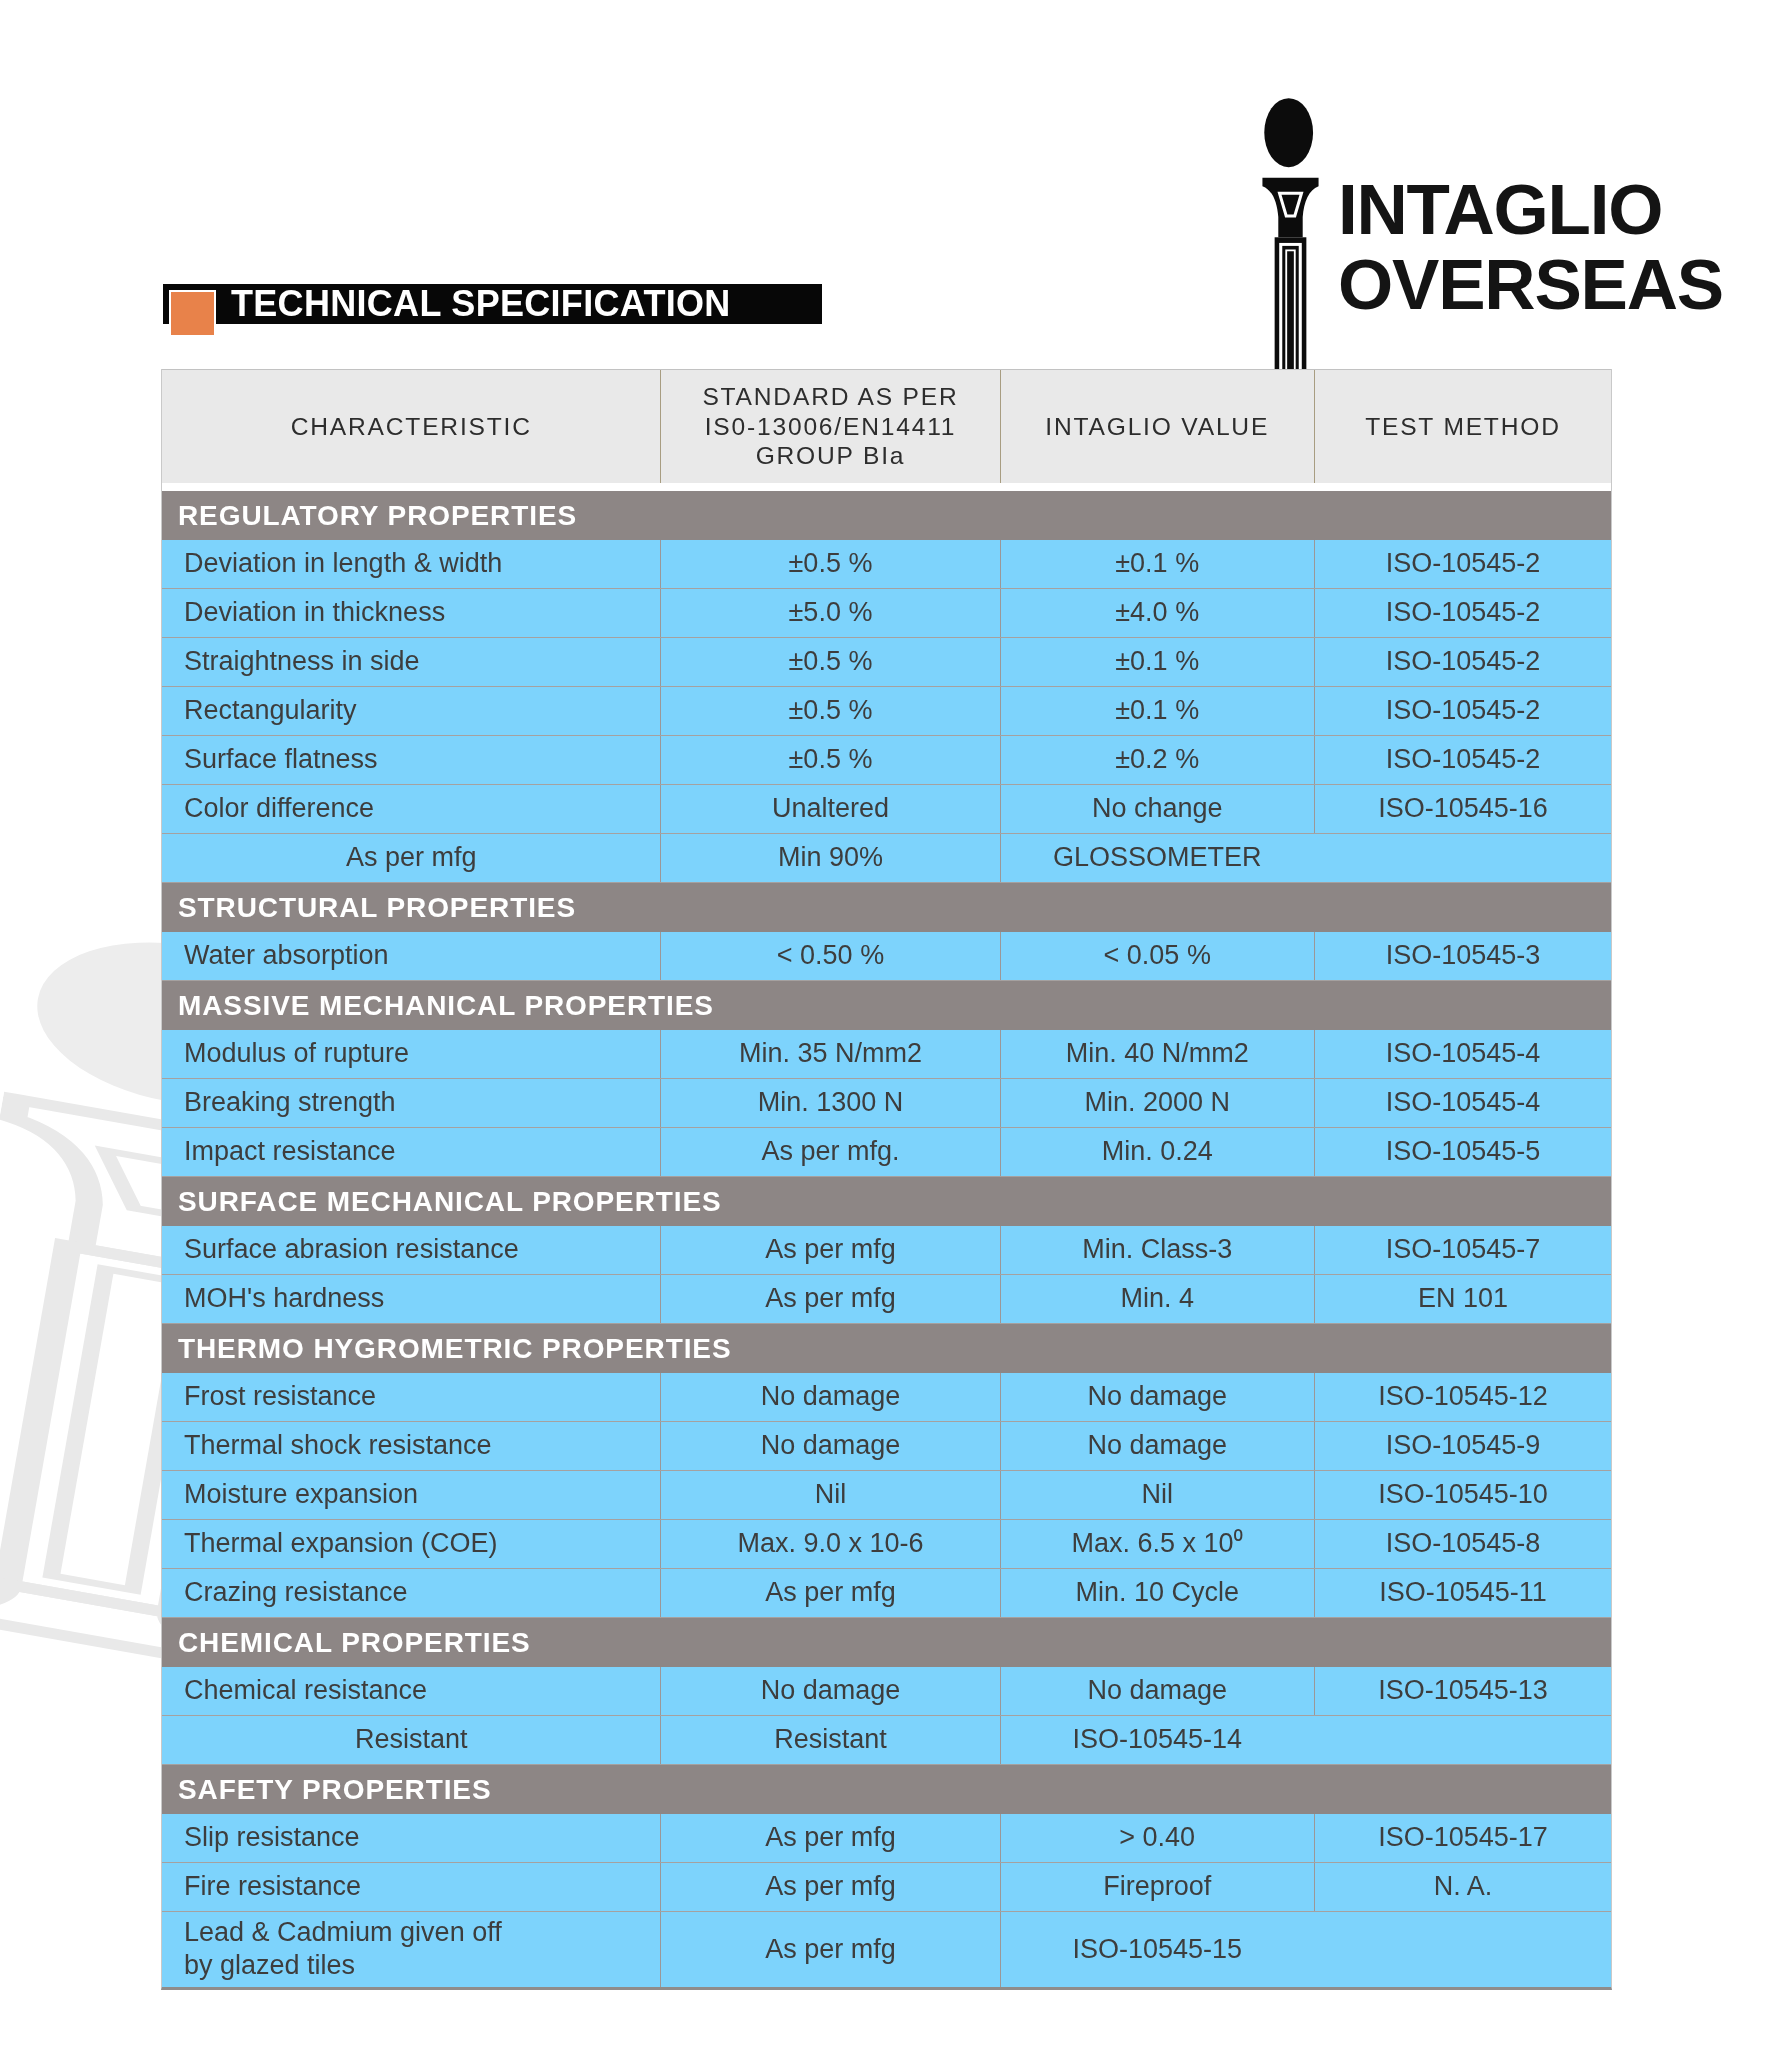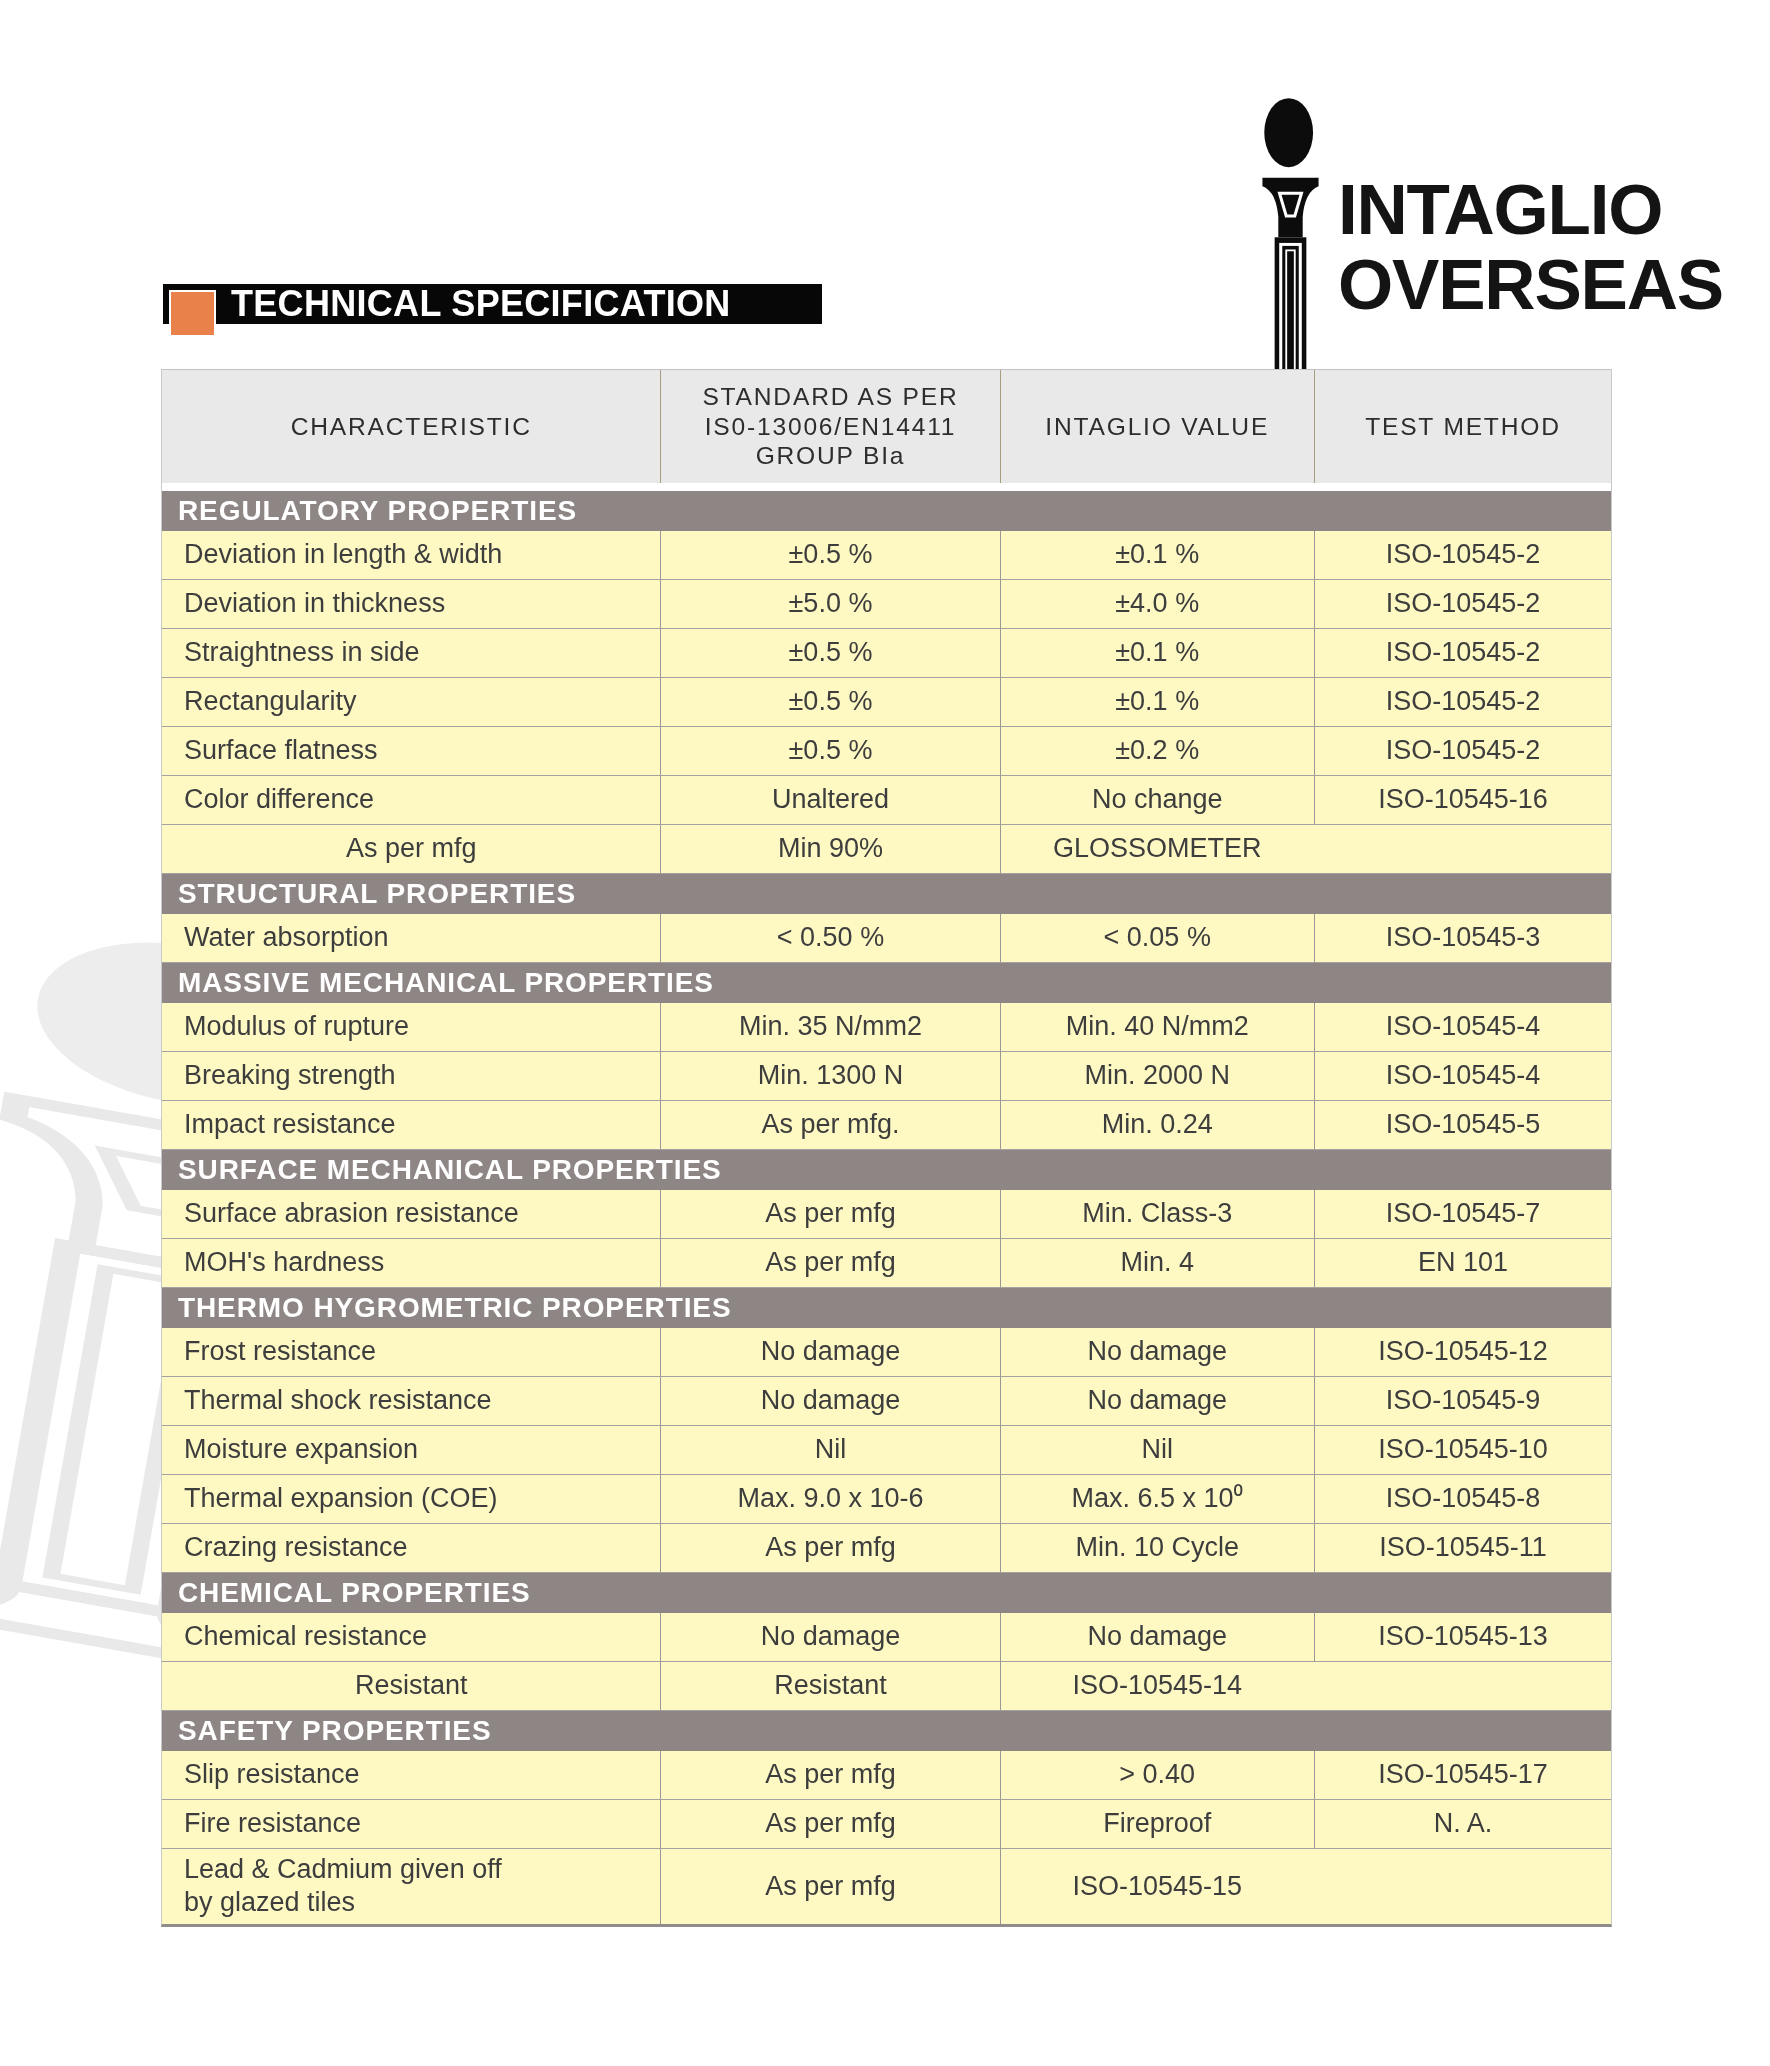--- a/index.html
+++ b/index.html
@@ -103,31 +103,31 @@
     line-height: 1.2;
   }
   .thead .cell + .cell { border-left: 1.8px solid #a89d81; }
 
   .section-bar {
     background: #8d8685;
     color: #ffffff;
     font-weight: bold;
     font-size: 28px;
     letter-spacing: 0.9px;
-    height: 40px;
+    height: 49px;
     display: flex;
     align-items: center;
     padding-left: 16px;
     box-sizing: border-box;
   }
 
   .row {
     display: grid;
     grid-template-columns: 34.4% 23.4% 21.7% 20.5%;
-    background: #fef9c3;
+    background: #7dd3fc;
     min-height: 48px;
     border-bottom: 1.2px solid #a5a1a0;
   }
   .row:last-child { border-bottom: none; }
   .cell {
     display: flex;
     align-items: center;
     justify-content: center;
     text-align: center;
     color: #3d3d3d;

